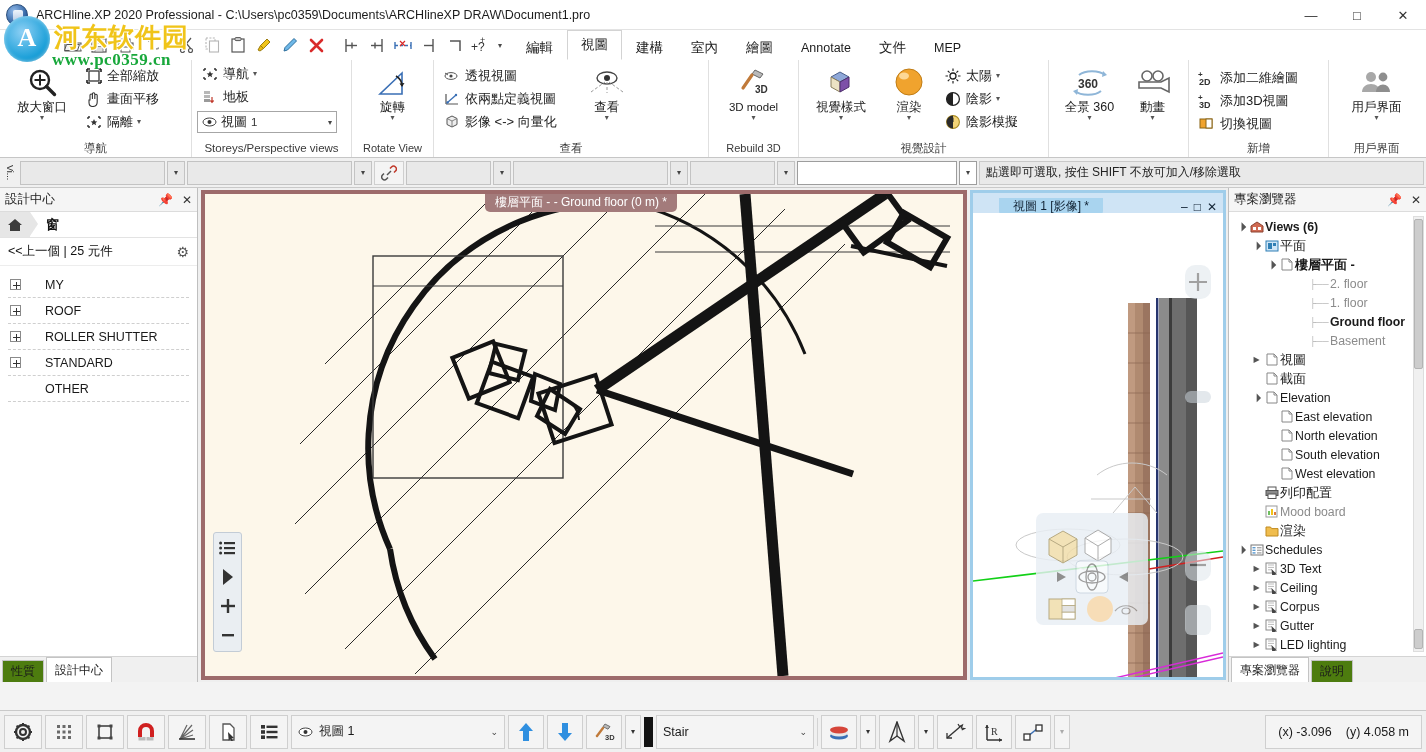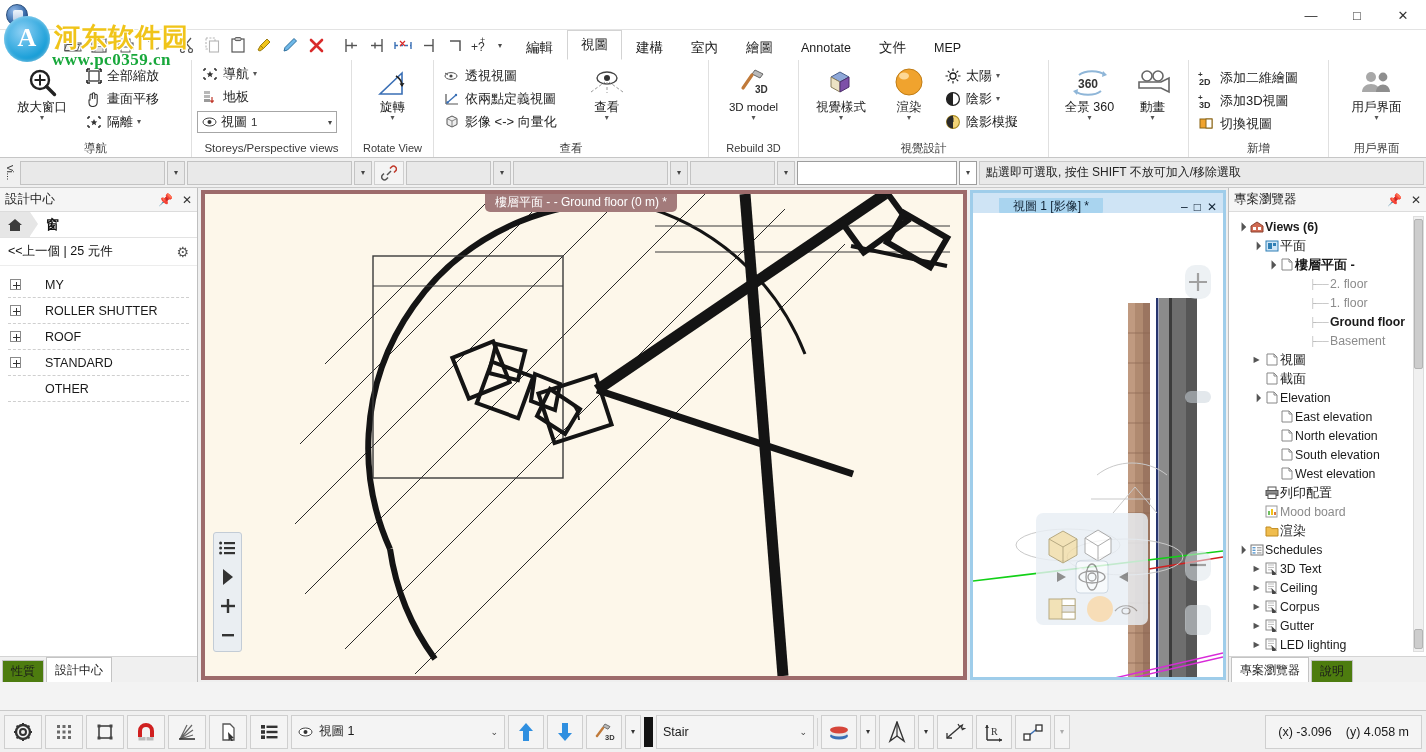--- a/index.html
+++ b/index.html
@@ -292,20 +292,21 @@
 </style>
 </head>
 <body>
 
 <div class="app">
 
   <div class="titlebar">
     <div class="app-logo">
         <div class="ring"></div>
       </div>
+    <div class="title-text">ARCHline.XP 2020  Professional - C:\Users\pc0359\Documents\ARCHlineXP DRAW\Document1.pro</div>
     <div class="win-btns">
       <div class="win-btn">—</div>
       <div class="win-btn">□</div>
       <div class="win-btn close">✕</div>
     </div>
   </div>
 
   <div class="qatrow">
     <div class="qat-file">檔案</div>
     <div class="qat-icons">
@@ -808,25 +809,25 @@
       <span>&lt;&lt;上一個  |  25 元件</span>
       <span class="gear">⚙</span>
     </div>
     <div class="dc-list">
       <div class="dc-item">
         <span class="expander"></span>
         <span>MY</span>
       </div>
       <div class="dc-item">
         <span class="expander"></span>
-        <span>ROLLER SHUTTER</span>
+        <span>ROOF</span>
       </div>
       <div class="dc-item">
         <span class="expander"></span>
-        <span>ROOF</span>
+        <span>ROLLER SHUTTER</span>
       </div>
       <div class="dc-item">
         <span class="expander"></span>
         <span>STANDARD</span>
       </div>
       <div class="dc-item last">
         <span class="expander none"></span>
         <span>OTHER</span>
       </div>
     </div>

